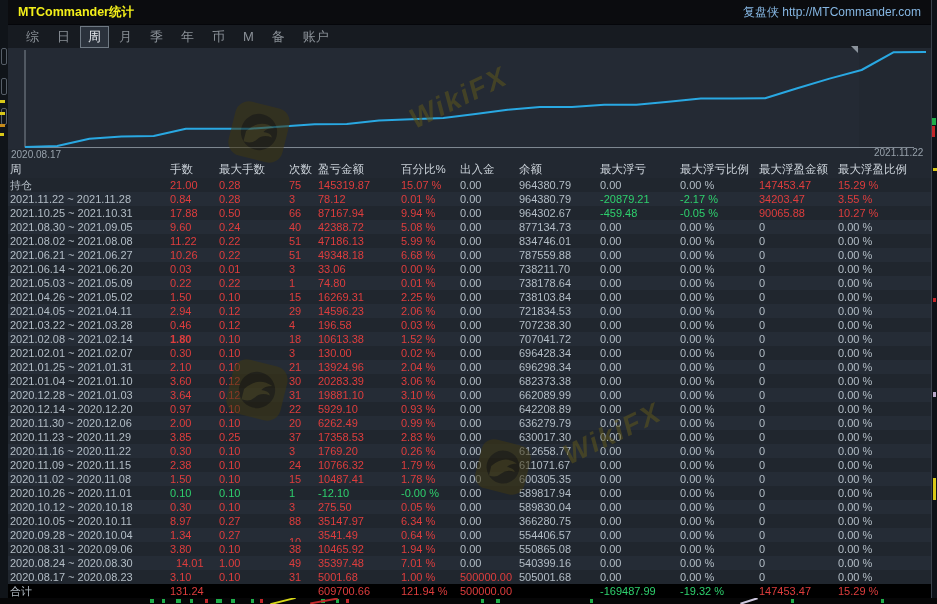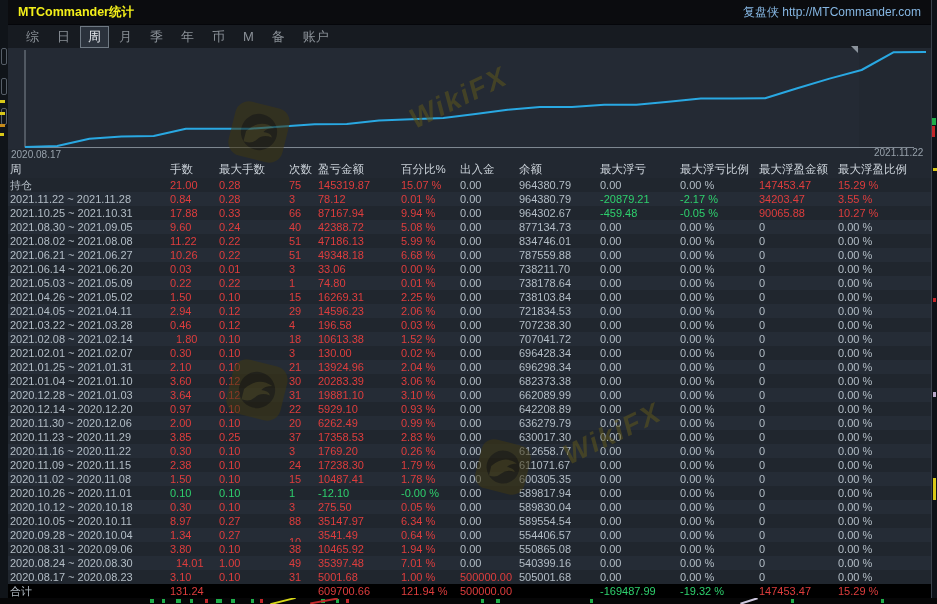--- a/index.html
+++ b/index.html
@@ -161,21 +161,21 @@
         <span style="left: 452px; color: rgb(179, 189, 198);">0.00</span>
         <span style="left: 511px; color: rgb(179, 189, 198);">964380.79</span>
         <span style="left: 592px; color: rgb(46, 208, 109);">-20879.21</span>
         <span style="left: 672px; color: rgb(46, 208, 109);">-2.17 %</span>
         <span style="left: 751px; color: rgb(223, 61, 61);">34203.47</span>
         <span style="left: 830px; color: rgb(223, 61, 61);">3.55 %</span>
       </div>
       <div class="trow odd">
         <span style="left: 2px; color: rgb(179, 189, 198);">2021.10.25 ~ 2021.10.31</span>
         <span style="left: 162px; color: rgb(223, 61, 61);">17.88</span>
-        <span style="left: 211px; color: rgb(223, 61, 61);">0.33</span>
+        <span style="left: 211px; color: rgb(223, 61, 61);">0.50</span>
         <span style="left: 281px; color: rgb(223, 61, 61);">66</span>
         <span style="left: 310px; color: rgb(223, 61, 61);">87167.94</span>
         <span style="left: 393px; color: rgb(223, 61, 61);">9.94 %</span>
         <span style="left: 452px; color: rgb(179, 189, 198);">0.00</span>
         <span style="left: 511px; color: rgb(179, 189, 198);">964302.67</span>
         <span style="left: 592px; color: rgb(46, 208, 109);">-459.48</span>
         <span style="left: 672px; color: rgb(46, 208, 109);">-0.05 %</span>
         <span style="left: 751px; color: rgb(223, 61, 61);">90065.88</span>
         <span style="left: 830px; color: rgb(223, 61, 61);">10.27 %</span>
       </div>
@@ -286,21 +286,21 @@
         <span style="left: 393px; color: rgb(223, 61, 61);">0.03 %</span>
         <span style="left: 452px; color: rgb(179, 189, 198);">0.00</span>
         <span style="left: 511px; color: rgb(179, 189, 198);">707238.30</span>
         <span style="left: 592px; color: rgb(179, 189, 198);">0.00</span>
         <span style="left: 672px; color: rgb(179, 189, 198);">0.00 %</span>
         <span style="left: 751px; color: rgb(179, 189, 198);">0</span>
         <span style="left: 830px; color: rgb(179, 189, 198);">0.00 %</span>
       </div>
       <div class="trow even">
         <span style="left: 2px; color: rgb(179, 189, 198);">2021.02.08 ~ 2021.02.14</span>
-        <span style="left: 168px; color: rgb(223, 61, 61);">1.80</span>
+        <span style="left: 162px; color: rgb(223, 61, 61); font-weight: bold;">1.80</span>
         <span style="left: 211px; color: rgb(223, 61, 61);">0.10</span>
         <span style="left: 281px; color: rgb(223, 61, 61);">18</span>
         <span style="left: 310px; color: rgb(223, 61, 61);">10613.38</span>
         <span style="left: 393px; color: rgb(223, 61, 61);">1.52 %</span>
         <span style="left: 452px; color: rgb(179, 189, 198);">0.00</span>
         <span style="left: 511px; color: rgb(179, 189, 198);">707041.72</span>
         <span style="left: 592px; color: rgb(179, 189, 198);">0.00</span>
         <span style="left: 672px; color: rgb(179, 189, 198);">0.00 %</span>
         <span style="left: 751px; color: rgb(179, 189, 198);">0</span>
         <span style="left: 830px; color: rgb(179, 189, 198);">0.00 %</span>
@@ -415,21 +415,21 @@
         <span style="left: 592px; color: rgb(179, 189, 198);">0.00</span>
         <span style="left: 672px; color: rgb(179, 189, 198);">0.00 %</span>
         <span style="left: 751px; color: rgb(179, 189, 198);">0</span>
         <span style="left: 830px; color: rgb(179, 189, 198);">0.00 %</span>
       </div>
       <div class="trow odd">
         <span style="left: 2px; color: rgb(179, 189, 198);">2020.11.09 ~ 2020.11.15</span>
         <span style="left: 162px; color: rgb(223, 61, 61);">2.38</span>
         <span style="left: 211px; color: rgb(223, 61, 61);">0.10</span>
         <span style="left: 281px; color: rgb(223, 61, 61);">24</span>
-        <span style="left: 310px; color: rgb(223, 61, 61);">17238.30</span>
+        <span style="left: 310px; color: rgb(223, 61, 61);">10766.32</span>
         <span style="left: 393px; color: rgb(223, 61, 61);">1.79 %</span>
         <span style="left: 452px; color: rgb(179, 189, 198);">0.00</span>
         <span style="left: 511px; color: rgb(179, 189, 198);">611071.67</span>
         <span style="left: 592px; color: rgb(179, 189, 198);">0.00</span>
         <span style="left: 672px; color: rgb(179, 189, 198);">0.00 %</span>
         <span style="left: 751px; color: rgb(179, 189, 198);">0</span>
         <span style="left: 830px; color: rgb(179, 189, 198);">0.00 %</span>
       </div>
       <div class="trow even">
         <span style="left: 2px; color: rgb(179, 189, 198);">2020.11.02 ~ 2020.11.08</span>
@@ -474,21 +474,21 @@
         <span style="left: 830px; color: rgb(179, 189, 198);">0.00 %</span>
       </div>
       <div class="trow odd">
         <span style="left: 2px; color: rgb(179, 189, 198);">2020.10.05 ~ 2020.10.11</span>
         <span style="left: 162px; color: rgb(223, 61, 61);">8.97</span>
         <span style="left: 211px; color: rgb(223, 61, 61);">0.27</span>
         <span style="left: 281px; color: rgb(223, 61, 61);">88</span>
         <span style="left: 310px; color: rgb(223, 61, 61);">35147.97</span>
         <span style="left: 393px; color: rgb(223, 61, 61);">6.34 %</span>
         <span style="left: 452px; color: rgb(179, 189, 198);">0.00</span>
-        <span style="left: 511px; color: rgb(179, 189, 198);">589554.54</span>
+        <span style="left: 511px; color: rgb(179, 189, 198);">366280.75</span>
         <span style="left: 592px; color: rgb(179, 189, 198);">0.00</span>
         <span style="left: 672px; color: rgb(179, 189, 198);">0.00 %</span>
         <span style="left: 751px; color: rgb(179, 189, 198);">0</span>
         <span style="left: 830px; color: rgb(179, 189, 198);">0.00 %</span>
       </div>
       <div class="trow even">
         <span style="left: 2px; color: rgb(179, 189, 198);">2020.09.28 ~ 2020.10.04</span>
         <span style="left: 162px; color: rgb(223, 61, 61);">1.34</span>
         <span style="left: 211px; color: rgb(223, 61, 61);">0.27</span>
         <span style="left: 281px; color: rgb(223, 61, 61); margin-top: 7px;">10</span>

